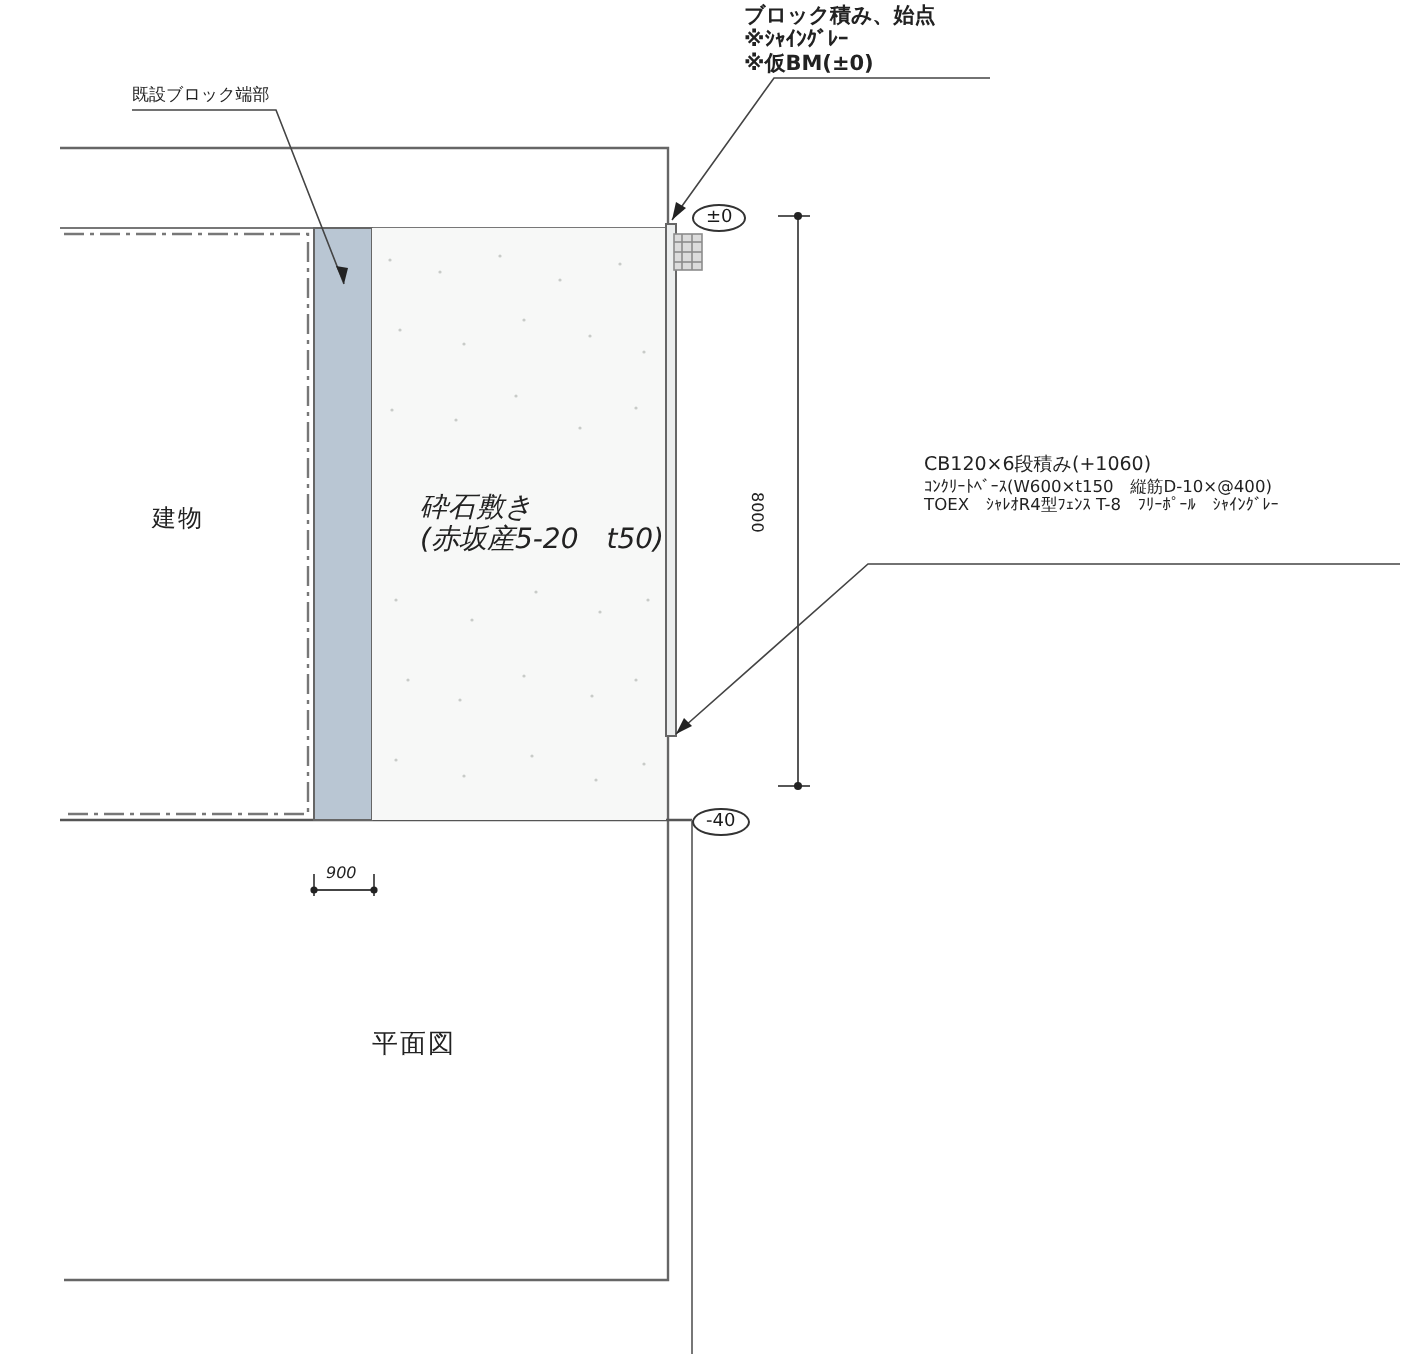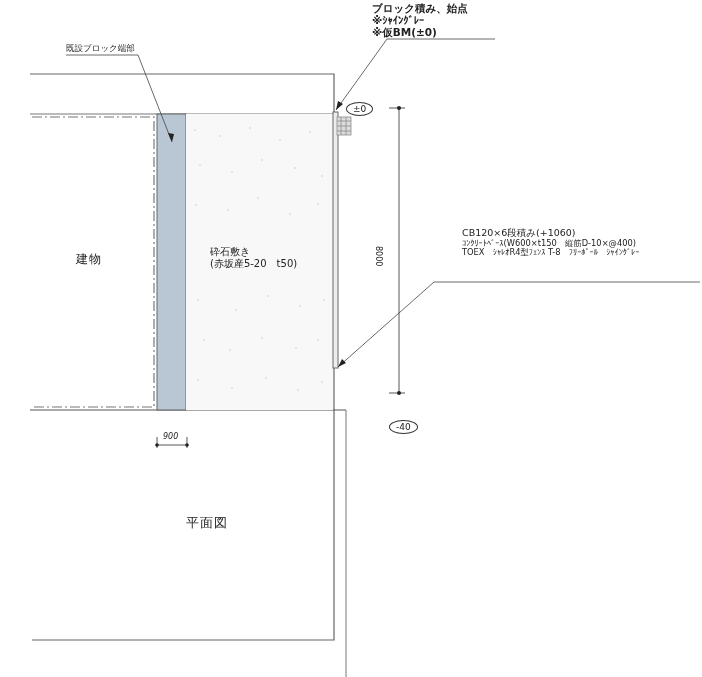--- a/index.html
+++ b/index.html
@@ -5,28 +5,28 @@
     html, body { margin: 0; padding: 0; background: #ffffff; }
     body { width: 702px; height: 677px; position: relative; overflow: hidden;
            font-family: "DejaVu Sans", sans-serif; color: #1a1a1a; }
     svg.plan { position: absolute; left: 0; top: 0; }
     .lbl { position: absolute; white-space: nowrap; line-height: 1.15; color: #222; }
     .note-top { left: 372px; top: 2px; font-size: 10.5px; font-weight: bold; }
     .note-dog { left: 66px; top: 44px; font-size: 8.5px; }
     .note-fence { left: 447px; top: 228px; font-size: 9.5px; margin-left: 15px; }
     .note-fence .small { font-size: 8.3px; }
     .bldg { left: 76px; top: 253px; font-size: 12px; letter-spacing: 1px; }
-    .gravel { left: 210px; top: 246px; font-size: 10px; }
+    .gravel { left: 210px; top: 246px; font-size: 14px; font-style: italic; }
     .plan-title { left: 186px; top: 516px; font-size: 13px; letter-spacing: 1px; }
     .dim-v { left: 383px; top: 246px; font-size: 8px; transform: rotate(90deg); transform-origin: left top; }
     .dim-h { left: 163px; top: 432px; font-size: 8px; font-style: italic; }
     .level { position: absolute; font-size: 9px; border: 1px solid #333; border-radius: 50%;
              padding: 1px 6px; background: #fff; }
     .level-top { left: 346px; top: 102px; }
-    .level-bot { left: 346px; top: 420px; margin-left: 43px; }
+    .level-bot { left: 346px; top: 404px; }
   </style>
 </head>
 <body>
 
 <svg class="plan" width="702" height="677" viewBox="0 0 702 677">
 
   <polyline points="30,74 334,74 334,640 32,640" fill="none" stroke="#666" stroke-width="1.2"></polyline>
 
   <line x1="30" y1="114" x2="334" y2="114" stroke="#777" stroke-width="1"></line>
 

